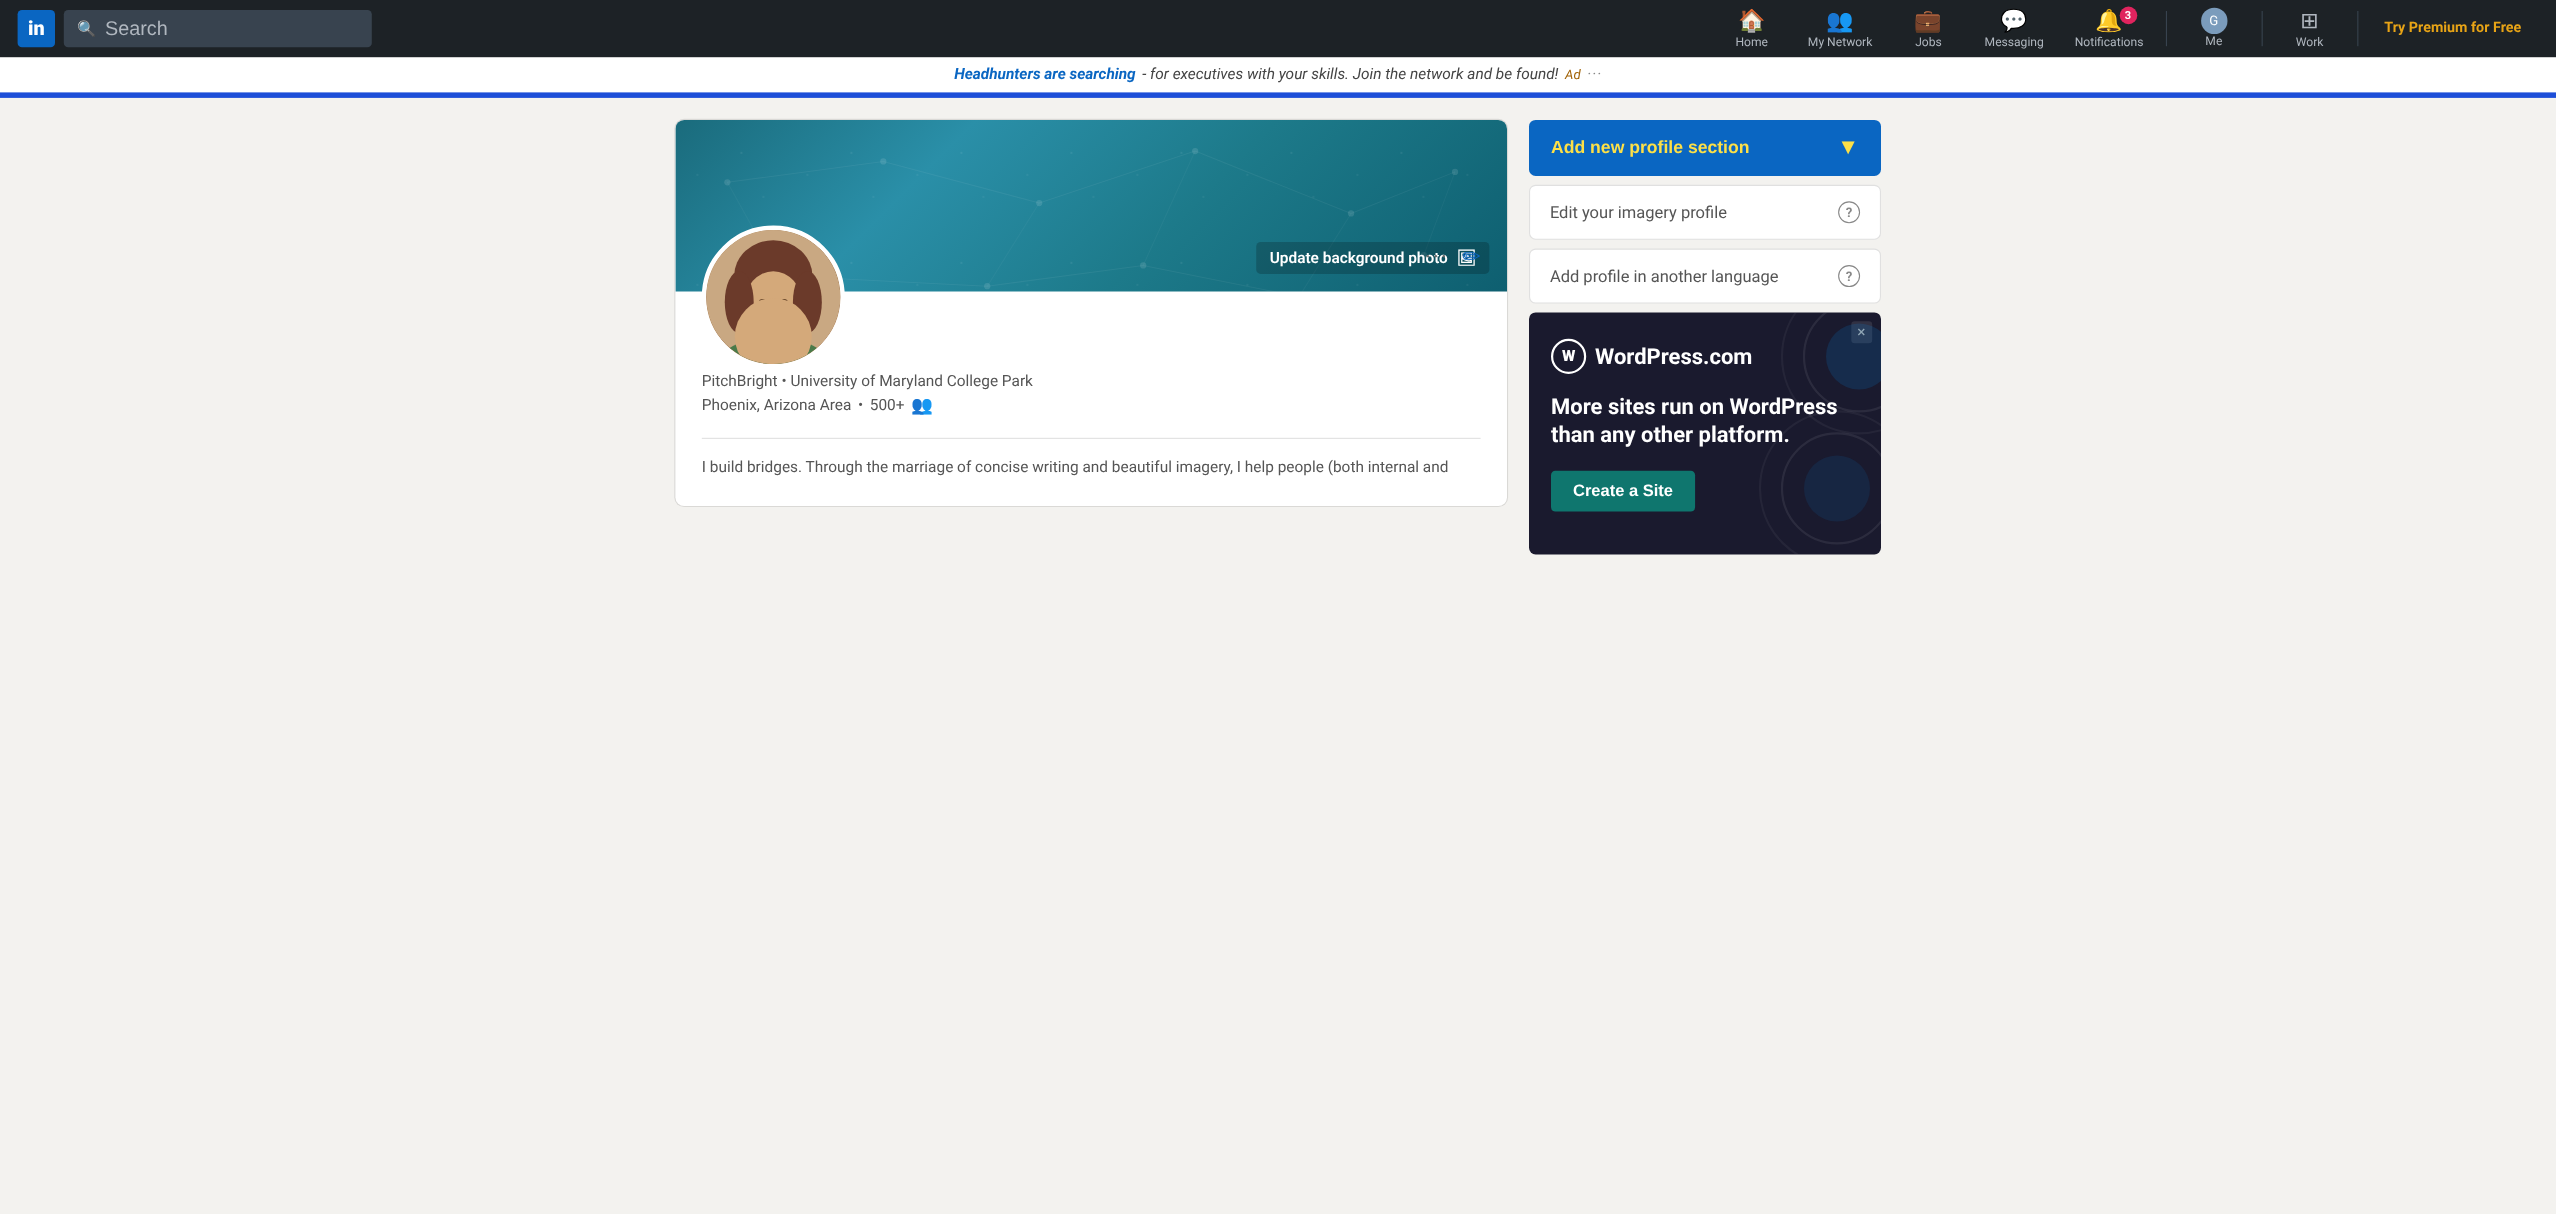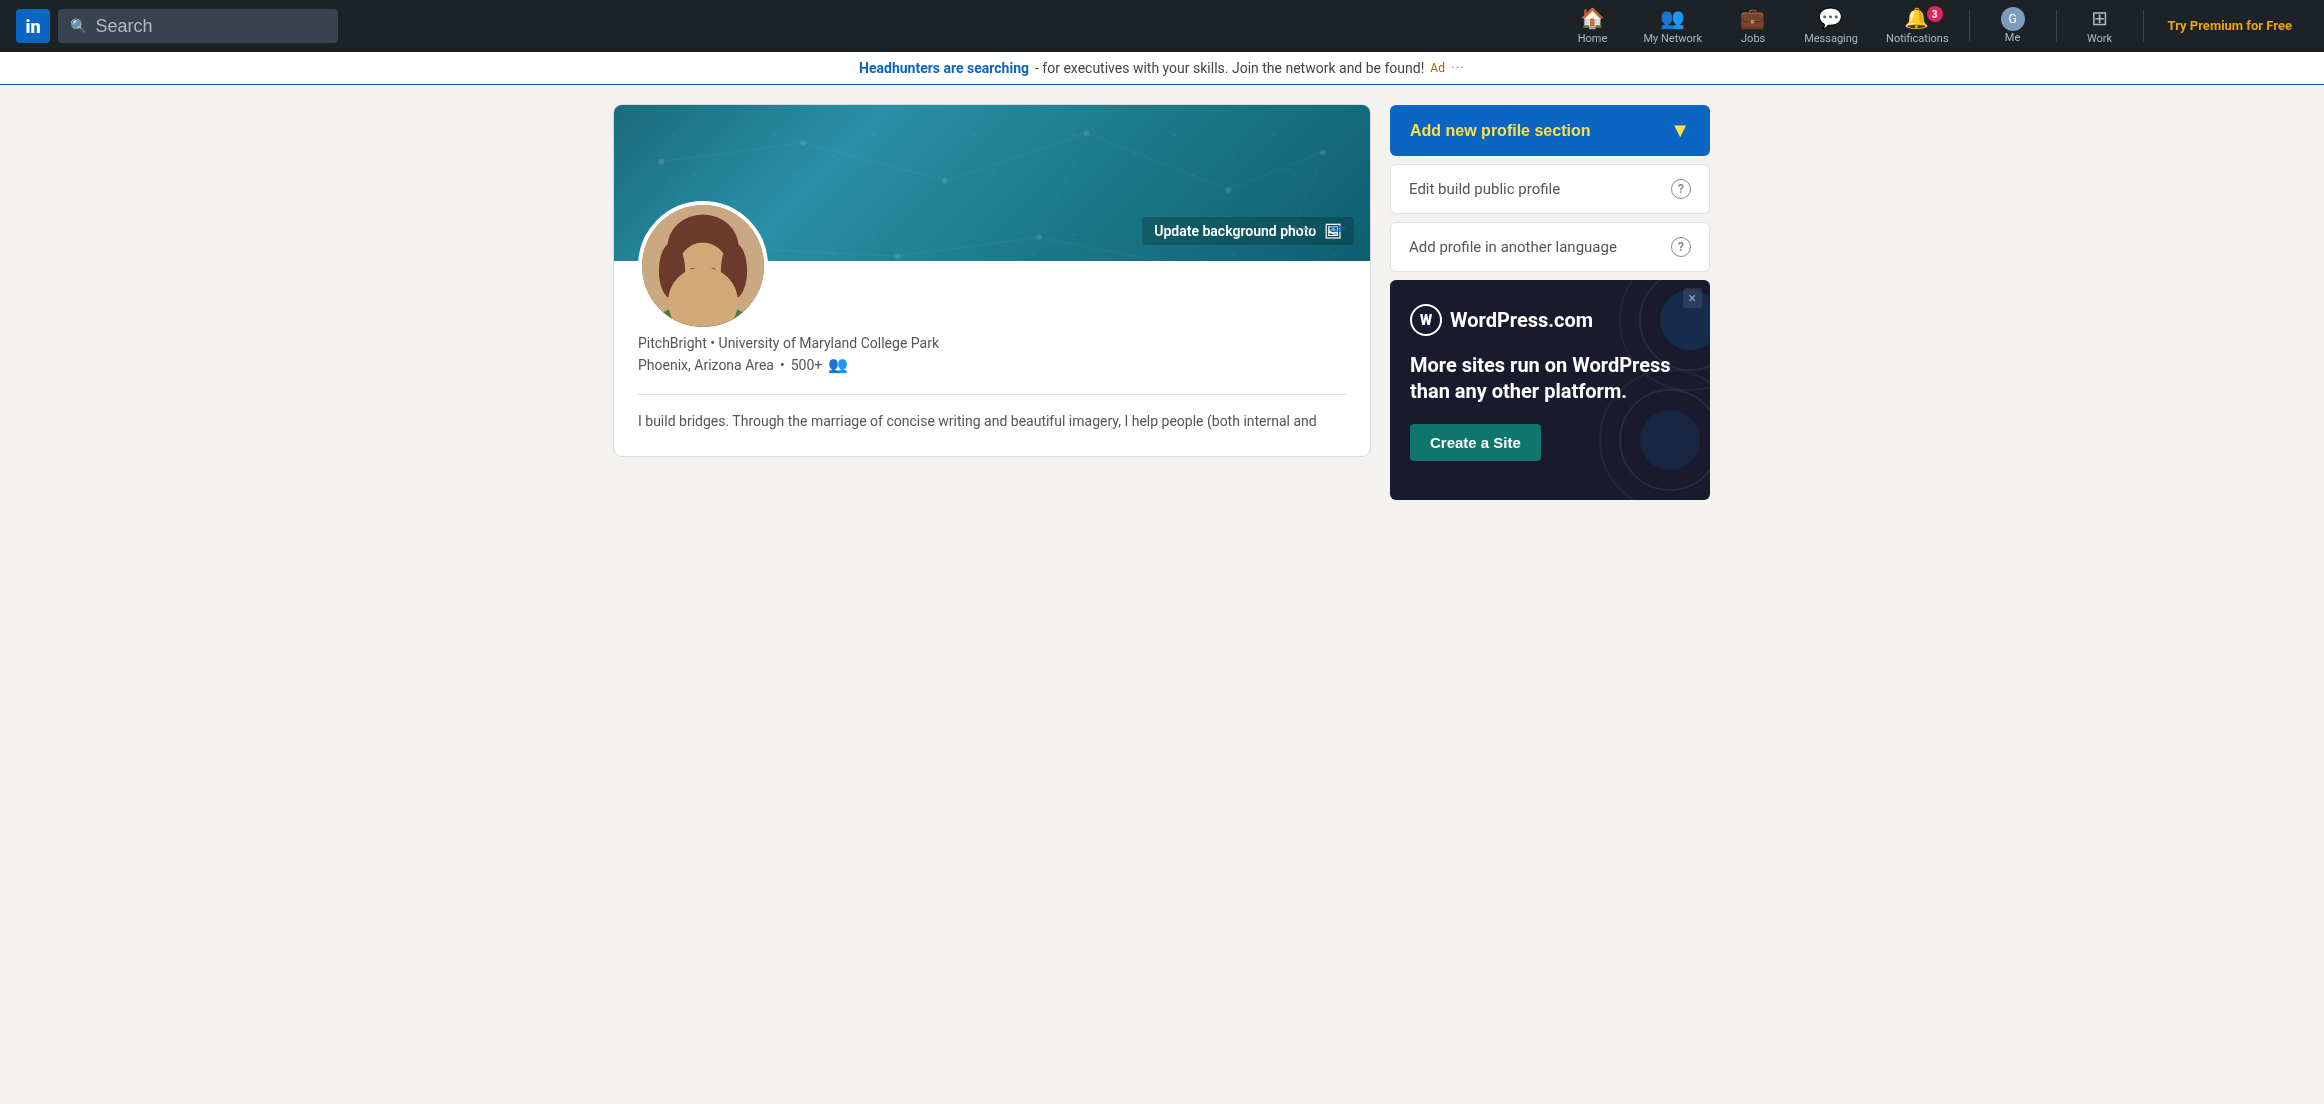--- a/index.html
+++ b/index.html
@@ -119,25 +119,26 @@
       cursor: pointer;
     }
 
     
     .ad-banner {
       background: white;
       text-align: right;
       padding: 8px 16px;
       font-size: 14px;
       color: #444;
-      border-bottom: 1px solid #1d4ed8;
+      border-bottom: 5px solid #1d4ed8;
       display: flex;
       align-items: center;
       justify-content: center;
       gap: 6px;
+      font-style: italic;
     }
     .ad-banner .ad-link { color: #0a66c2; font-weight: 700; cursor: pointer; }
     .ad-badge { color: #a16207; font-size: 12px; }
     .ad-dots { color: #888; cursor: pointer; letter-spacing: 1px; }
 
     
     .main-container {
       max-width: 1128px;
       margin: 20px auto;
       display: flex;
@@ -549,21 +550,21 @@
     </div>
   </div>
 
   <aside class="right-sidebar">
     <button class="add-section-btn">
       <span>Add new profile section</span>
       <span class="dropdown-arrow">▼</span>
     </button>
 
     <div class="sidebar-option">
-      <span>Edit build public profile</span>
+      <span>Edit your imagery profile</span>
       <span class="help-icon">?</span>
     </div>
 
     <div class="sidebar-option">
       <span>Add profile in another language</span>
       <span class="help-icon">?</span>
     </div>
 
     <div class="ad-widget">
       <span class="ad-close">×</span>

